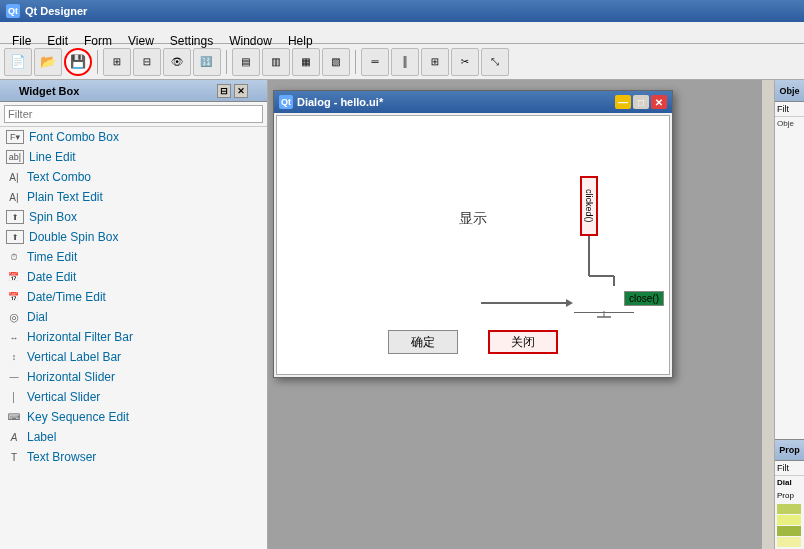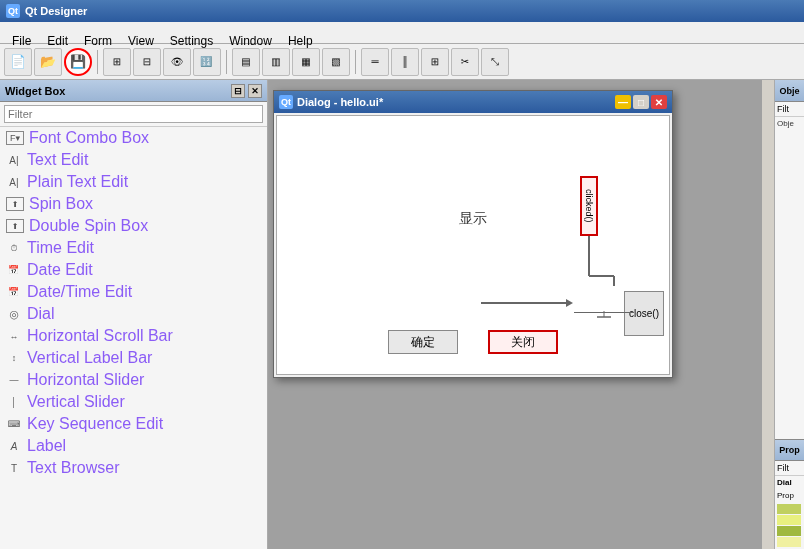--- a/index.html
+++ b/index.html
@@ -93,21 +93,21 @@
       display: flex;
       flex-direction: column;
       overflow: hidden;
     }
     .panel-title-bar {
       background: linear-gradient(to bottom, #b8cce4, #9bb5d5);
       height: 22px;
       display: flex;
       align-items: center;
       justify-content: space-between;
-      padding: 0 5px;
+      padding: 0 19px;
       font-size: 11px;
       font-weight: bold;
       border-bottom: 1px solid #888;
     }
     .panel-title-controls { display: flex; gap: 3px; }
     .panel-ctrl-btn {
       width: 14px; height: 14px;
       background: #d4d0c8;
       border: 1px solid #888;
       display: flex; align-items: center; justify-content: center;
@@ -137,21 +137,21 @@
       cursor: pointer;
       min-height: 20px;
     }
     .widget-icon {
       width: 16px; height: 16px;
       display: flex; align-items: center; justify-content: center;
       font-size: 10px;
       color: #555;
       flex-shrink: 0;
     }
-    .widget-label { font-size: 16px; color: #8b5cf6; }
+    .widget-label { font-size: 12px; color: #0369a1; }
     .category-header {
       background: #c8d8e8;
       padding: 2px 6px;
       font-size: 11px;
       font-weight: bold;
       text-align: center;
       border-top: 1px solid #aaa;
       border-bottom: 1px solid #aaa;
     }
 
@@ -318,22 +318,26 @@
     <div class="filter-bar">
       <input class="filter-input" type="text" placeholder="Filter" style="">
     </div>
     <div class="widget-list">
 
       <div class="widget-item">
         <div class="widget-icon" style="font-size:9px;border:1px solid #888;width:18px;height:14px;">F▾</div>
         <span class="widget-label">Font Combo Box</span>
       </div>
       <div class="widget-item">
+        <div class="widget-icon" style="font-size:9px;border:1px solid #888;width:18px;height:14px;">ab|</div>
+        <span class="widget-label">Line Edit</span>
+      </div>
+      <div class="widget-item">
         <div class="widget-icon" style="font-size:10px;">A|</div>
-        <span class="widget-label">Text Edit</span>
+        <span class="widget-label">Text Combo</span>
       </div>
       <div class="widget-item">
         <div class="widget-icon" style="font-size:10px;">A|</div>
         <span class="widget-label">Plain Text Edit</span>
       </div>
       <div class="widget-item">
         <div class="widget-icon" style="font-size:8px;border:1px solid #888;width:18px;height:14px;">⬆</div>
         <span class="widget-label">Spin Box</span>
       </div>
       <div class="widget-item">
@@ -351,21 +355,21 @@
       <div class="widget-item">
         <div class="widget-icon" style="font-size:9px;">📅</div>
         <span class="widget-label">Date/Time Edit</span>
       </div>
       <div class="widget-item">
         <div class="widget-icon" style="font-size:11px;">◎</div>
         <span class="widget-label">Dial</span>
       </div>
       <div class="widget-item">
         <div class="widget-icon" style="font-size:9px;">↔</div>
-        <span class="widget-label">Horizontal Scroll Bar</span>
+        <span class="widget-label">Horizontal Filter Bar</span>
       </div>
       <div class="widget-item">
         <div class="widget-icon" style="font-size:9px;">↕</div>
         <span class="widget-label">Vertical Label Bar</span>
       </div>
       <div class="widget-item">
         <div class="widget-icon" style="font-size:9px;">—</div>
         <span class="widget-label">Horizontal Slider</span>
       </div>
       <div class="widget-item">
@@ -407,21 +411,21 @@
         <div style="position:absolute; right:50px; top:60px; display:flex; flex-direction:column; align-items:center;">
           <div style="border:2px solid #c00; width:50px; height:20px; display:flex; align-items:center; justify-content:center; font-size:9px; background:#fff0f0; writing-mode:vertical-rl; padding:3px; width:18px; height:60px;">clicked()</div>
           <div style="width:2px; height:20px; background:#666;"></div>
           <svg width="60" height="30">
             <line x1="30" y1="0" x2="30" y2="20" stroke="#666" stroke-width="2"></line>
             <line x1="30" y1="20" x2="55" y2="20" stroke="#666" stroke-width="2"></line>
             <line x1="55" y1="20" x2="55" y2="30" stroke="#666" stroke-width="2"></line>
           </svg>
         </div>
 
-        <div style="position:absolute; right:5px; top:175px; border:1px solid #888; background:#e5e5e5; padding:16px 4px; font-size:10px;">close()</div>
+        <div style="position:absolute; right:5px; top:175px; border:1px solid #888; background:#15803d; padding:1px 4px; font-size:10px;">close()</div>
         <div style="position:absolute; right:95px; top:183px; display:flex; align-items:center;">
           <div style="width:85px; height:2px; background:#666;"></div>
           <svg width="8" height="8">
             <polygon points="0,0 0,8 7,4" fill="#666"></polygon>
           </svg>
         </div>
         <div style="position:absolute; right:35px; top:195px; width:60px; height:2px; border-bottom:1px solid #666; display:flex; justify-content:center;">
           <svg width="14" height="8">
             <line x1="7" y1="0" x2="7" y2="6" stroke="#666" stroke-width="1"></line>
             <line x1="0" y1="6" x2="14" y2="6" stroke="#666" stroke-width="1.5"></line>

